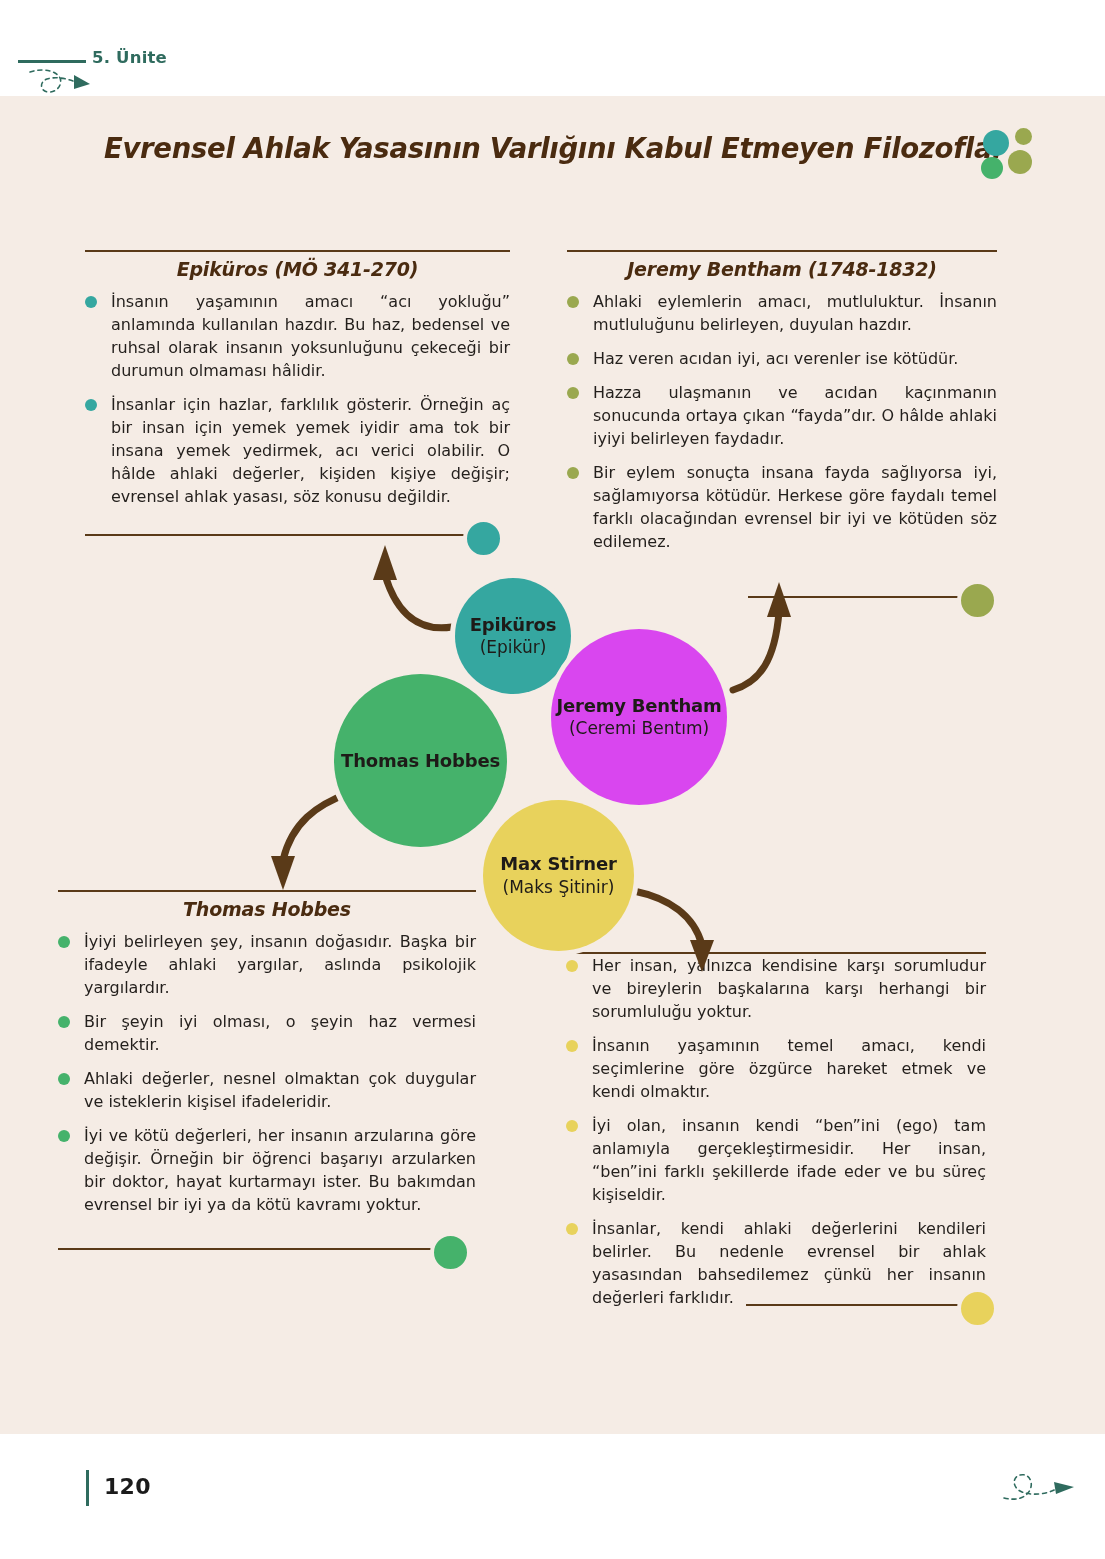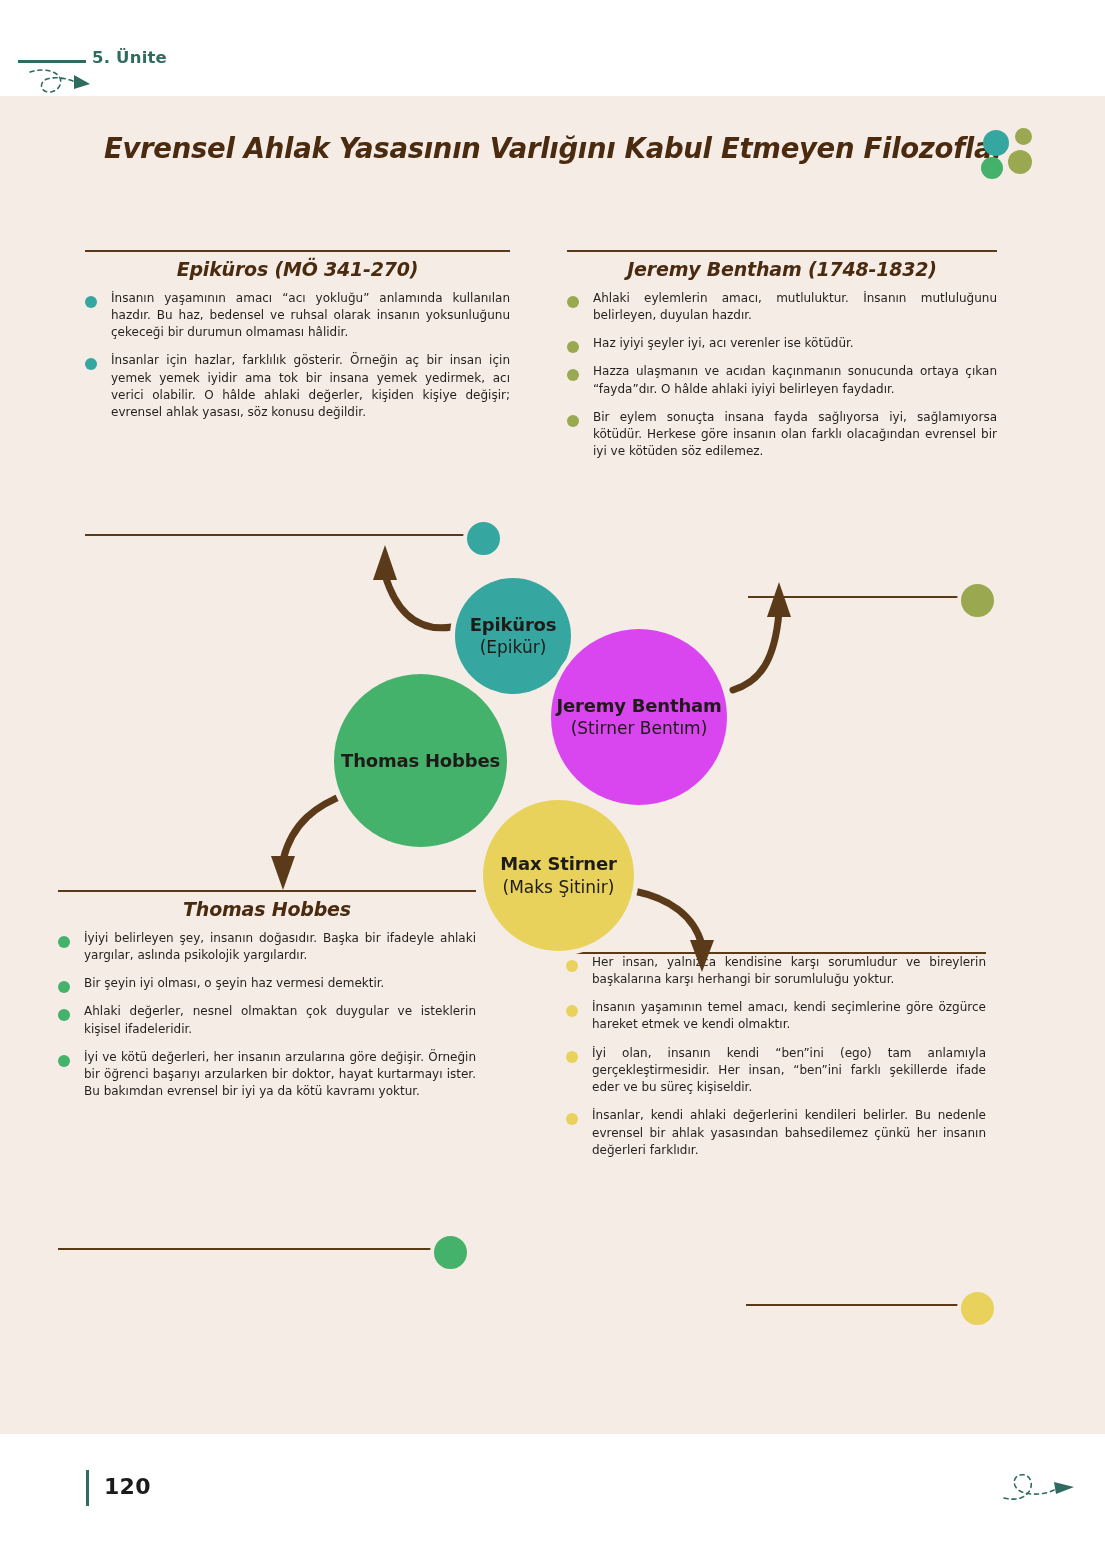--- a/index.html
+++ b/index.html
@@ -46,21 +46,21 @@
   .block{position:absolute;}
   .block .rule{height:1.6px;background:#5a3a18;width:100%;}
   .block h3{
     margin:6px 0 10px 0;text-align:center;
     font-size:19px;font-weight:800;font-style:italic;color:#4a2b10;
     letter-spacing:-.2px;
   }
   ul.bullets{list-style:none;margin:0;padding:0;}
   ul.bullets li{
     position:relative;padding-left:26px;margin-bottom:11px;
-    font-size:12px;line-height:1.44;color:#231f1c;
+    font-size:16px;line-height:1.44;color:#231f1c;
     text-align:justify;
   }
   ul.bullets li .dot{
     position:absolute;left:0;top:6px;width:12px;height:12px;border-radius:50%;
   }
 
   #block-epikuros{left:85px;top:250px;width:425px;}
   #block-bentham{left:567px;top:250px;width:430px;}
   #block-hobbes{left:58px;top:890px;width:418px;}
   #block-stirner{left:566px;top:952px;width:420px;}
@@ -142,29 +142,29 @@
   <div class="block" id="block-bentham">
     <div class="rule"></div>
     <h3>Jeremy Bentham (1748-1832)</h3>
     <ul class="bullets">
       <li>
         <span class="dot" style="background:#9aa84f"></span>
         <span>Ahlaki eylemlerin amacı, mutluluktur. İnsanın mutluluğunu belirleyen, duyulan hazdır.</span>
       </li>
       <li>
         <span class="dot" style="background:#9aa84f"></span>
-        <span>Haz iyiyi şeyler iyi, acı verenler ise kötüdür.</span>
+        <span>Haz veren acıdan iyi, acı verenler ise kötüdür.</span>
       </li>
       <li>
         <span class="dot" style="background:#9aa84f"></span>
         <span>Hazza ulaşmanın ve acıdan kaçınmanın sonucunda ortaya çıkan “fayda”dır. O hâlde ahlaki iyiyi belirleyen faydadır.</span>
       </li>
       <li>
         <span class="dot" style="background:#9aa84f"></span>
-        <span>Bir eylem sonuçta insana fayda sağlıyorsa iyi, sağlamıyorsa kötüdür. Herkese göre insanın olan farklı olacağından evrensel bir iyi ve kötüden söz edilemez.</span>
+        <span>Bir eylem sonuçta insana fayda sağlıyorsa iyi, sağlamıyorsa kötüdür. Herkese göre faydalı temel farklı olacağından evrensel bir iyi ve kötüden söz edilemez.</span>
       </li>
     </ul>
   </div>
   <div class="end-rule" id="erule-bentham"></div>
   <div class="rule-dot" id="rdot-bentham"></div>
 
   <div class="block" id="block-hobbes">
     <div class="rule"></div>
     <h3>Thomas Hobbes</h3>
     <ul class="bullets">
@@ -227,21 +227,21 @@
     <path d="M634 891 C 668 898, 694 915, 702 945" fill="none" stroke="#5a3a18" stroke-width="7" stroke-linecap="round"></path>
     <path d="M702 972 L690 940 L714 940 Z" fill="#5a3a18"></path>
   </svg>
 
   <div class="node" id="node-epikuros">
     <span class="n-name">Epiküros</span>
     <span class="n-read">(Epikür)</span>
   </div>
   <div class="node" id="node-bentham">
     <span class="n-name">Jeremy Bentham</span>
-    <span class="n-read">(Stirner Bentım)</span>
+    <span class="n-read">(Ceremi Bentım)</span>
   </div>
   <div class="node" id="node-hobbes">
     <span class="n-name">Thomas Hobbes</span>
   </div>
   <div class="node" id="node-stirner">
     <span class="n-name">Max Stirner</span>
     <span class="n-read">(Maks Şitinir)</span>
   </div>
 
   <div id="footer-bar"></div>

